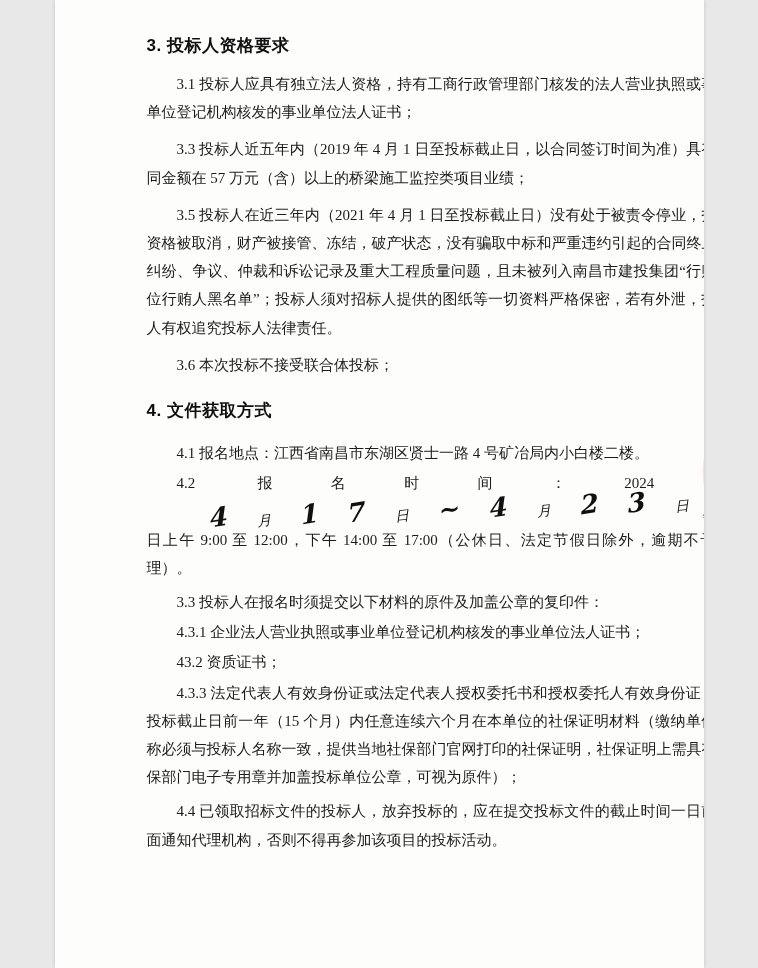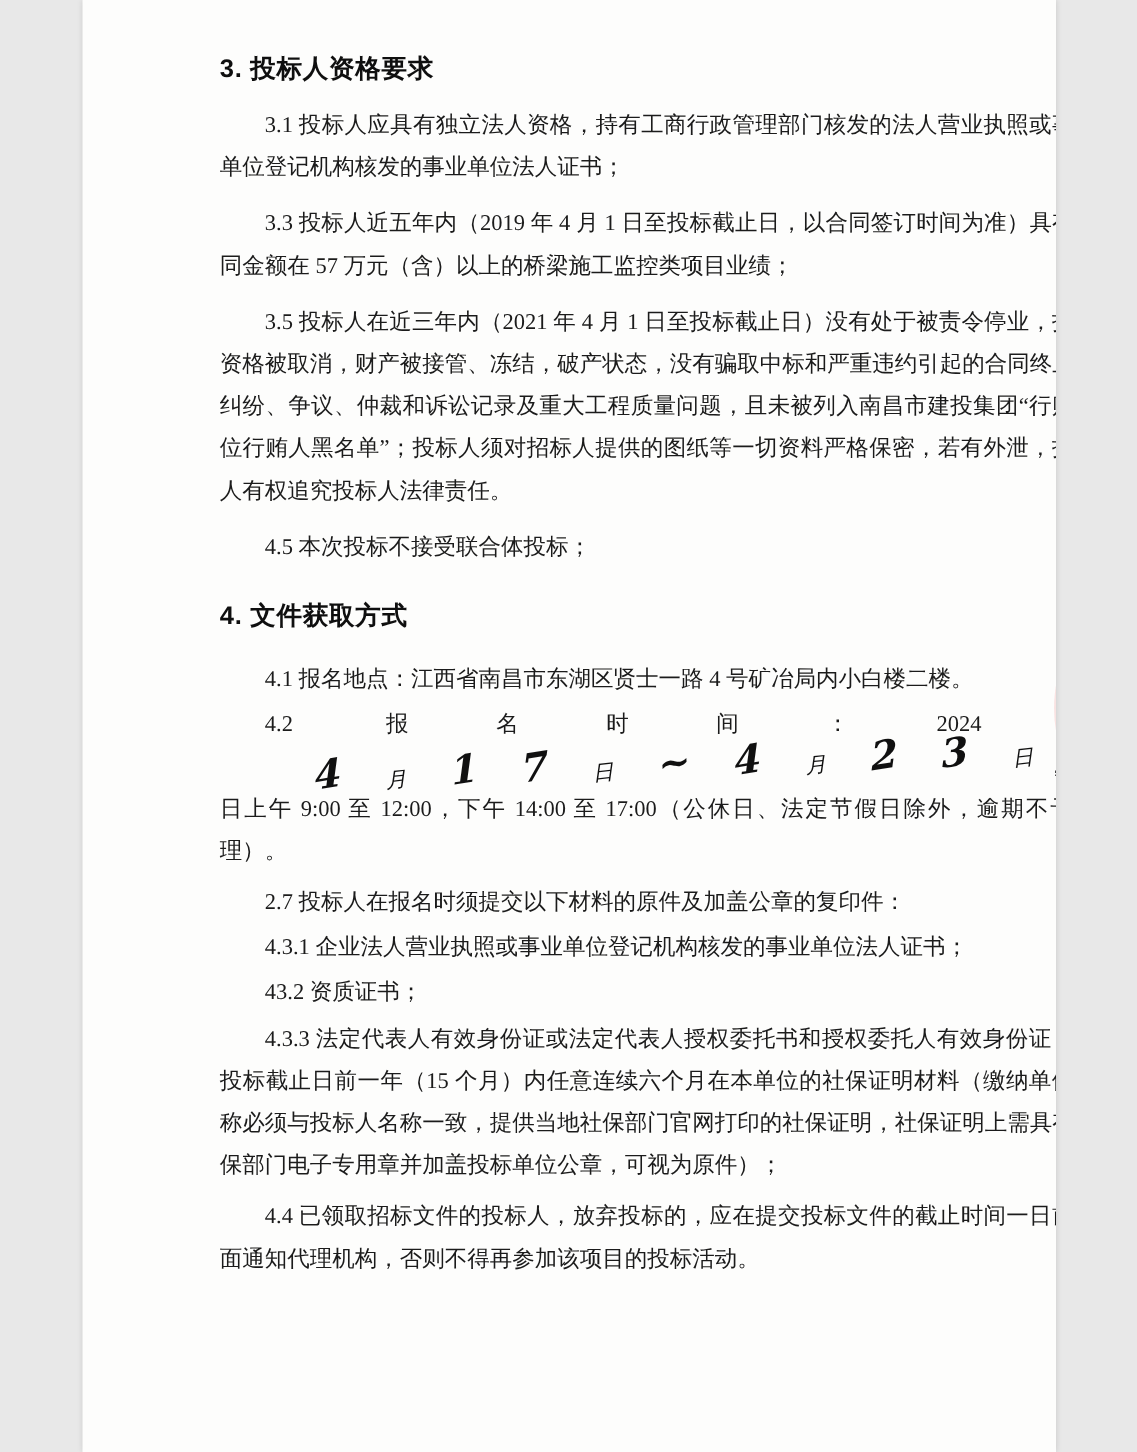--- a/index.html
+++ b/index.html
@@ -63,30 +63,30 @@
 <body>
 
 <div class="page">
   <div class="content">
 
     <h1 class="sec-heading">3. 投标人资格要求</h1>
 
     <p class="para">3.1 投标人应具有独立法人资格，持有工商行政管理部门核发的法人营业执照或事业单位登记机构核发的事业单位法人证书；</p>
     <p class="para">3.3 投标人近五年内（2019 年 4 月 1 日至投标截止日，以合同签订时间为准）具有合同金额在 57 万元（含）以上的桥梁施工监控类项目业绩；</p>
     <p class="para">3.5 投标人在近三年内（2021 年 4 月 1 日至投标截止日）没有处于被责令停业，投标资格被取消，财产被接管、冻结，破产状态，没有骗取中标和严重违约引起的合同终止、纠纷、争议、仲裁和诉讼记录及重大工程质量问题，且未被列入南昌市建投集团“行贿单位行贿人黑名单”；投标人须对招标人提供的图纸等一切资料严格保密，若有外泄，招标人有权追究投标人法律责任。</p>
-    <p class="para">4.5 本次投标不接受联合体投标；</p>
+    <p class="para">3.6 本次投标不接受联合体投标；</p>
 
     <h1 class="sec-heading h4">4. 文件获取方式</h1>
 
     <div class="sec4">
       <p class="para">4.1 报名地点：江西省南昌市东湖区贤士一路 4 号矿冶局内小白楼二楼。</p>
 
       <p class="para"><span>4.2 报名时间：2024 年</span><span class="handwriting"><span class="hw-b">4</span><span class="hw-s">月</span><span class="hw-b">1</span><span class="hw-b">7</span><span class="hw-s">日</span><span class="hw-b">~</span><span class="hw-b">4</span><span class="hw-s">月</span><span class="hw-b">2</span><span class="hw-b">3</span><span class="hw-s">日</span></span><span>，每日上午 9:00 至 12:00，下午 14:00 至 17:00（公休日、法定节假日除外，逾期不予受理）。</span></p>
 
-      <p class="para gap">2.7 投标人在报名时须提交以下材料的原件及加盖公章的复印件：</p>
+      <p class="para gap">3.3 投标人在报名时须提交以下材料的原件及加盖公章的复印件：</p>
       <p class="para">4.3.1 企业法人营业执照或事业单位登记机构核发的事业单位法人证书；</p>
       <p class="para">43.2 资质证书；</p>
       <p class="para">4.3.3 法定代表人有效身份证或法定代表人授权委托书和授权委托人有效身份证，及投标截止日前一年（15 个月）内任意连续六个月在本单位的社保证明材料（缴纳单位名称必须与投标人名称一致，提供当地社保部门官网打印的社保证明，社保证明上需具有社保部门电子专用章并加盖投标单位公章，可视为原件）；</p>
       <p class="para gap">4.4 已领取招标文件的投标人，放弃投标的，应在提交投标文件的截止时间一日前书面通知代理机构，否则不得再参加该项目的投标活动。</p>
     </div>
   </div>
 
   <div class="seal">
     <svg width="240" height="240" viewBox="0 0 240 240">
 

